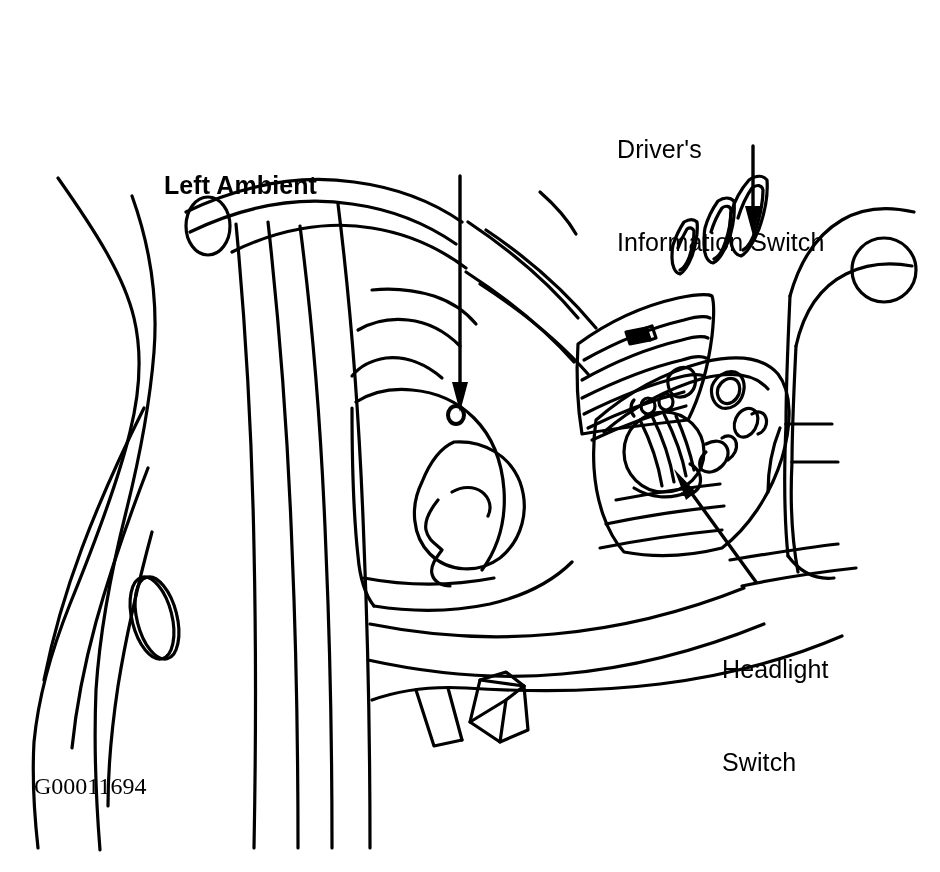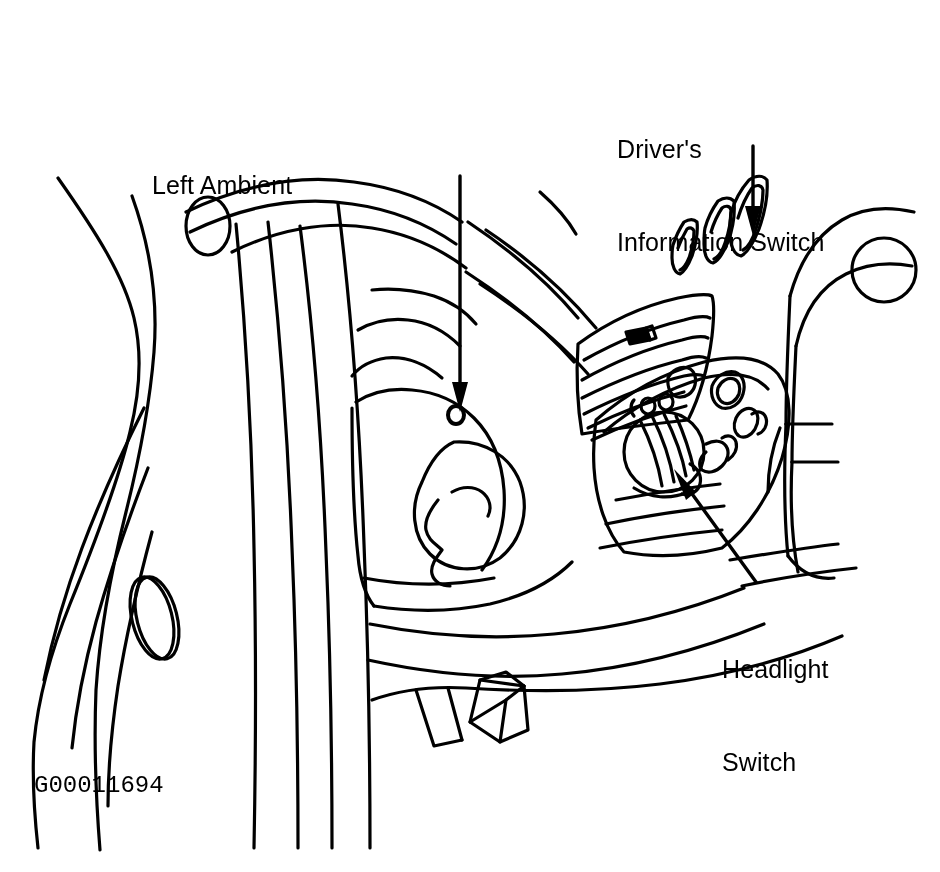--- a/index.html
+++ b/index.html
@@ -30,39 +30,40 @@
   .callout-label {
     position: absolute;
     font-family: "Liberation Sans", sans-serif;
     font-size: 25px;
     line-height: 31px;
     color: #000000;
     white-space: pre;
     letter-spacing: 0.1px;
   }
   #label-ambient-sensor {
-    left: 152px;
+    left: 164px;
     top: 108px;
     text-align: center;
+    font-weight: bold;
   }
   #label-driver-info-switch {
     left: 617px;
     top: 72px;
     text-align: left;
   }
   #label-headlight-switch {
     left: 722px;
     top: 592px;
     text-align: left;
   }
   #figure-id {
     position: absolute;
     left: 34px;
     top: 772px;
-    font-family: Liberation Mono, monospace;
+    font-family: Liberation Serif, serif;
     font-size: 24px;
     line-height: 28px;
     color: #000000;
     white-space: pre;
   }
 </style>
 </head>
 <body>
 
 <div id="figure-root">

